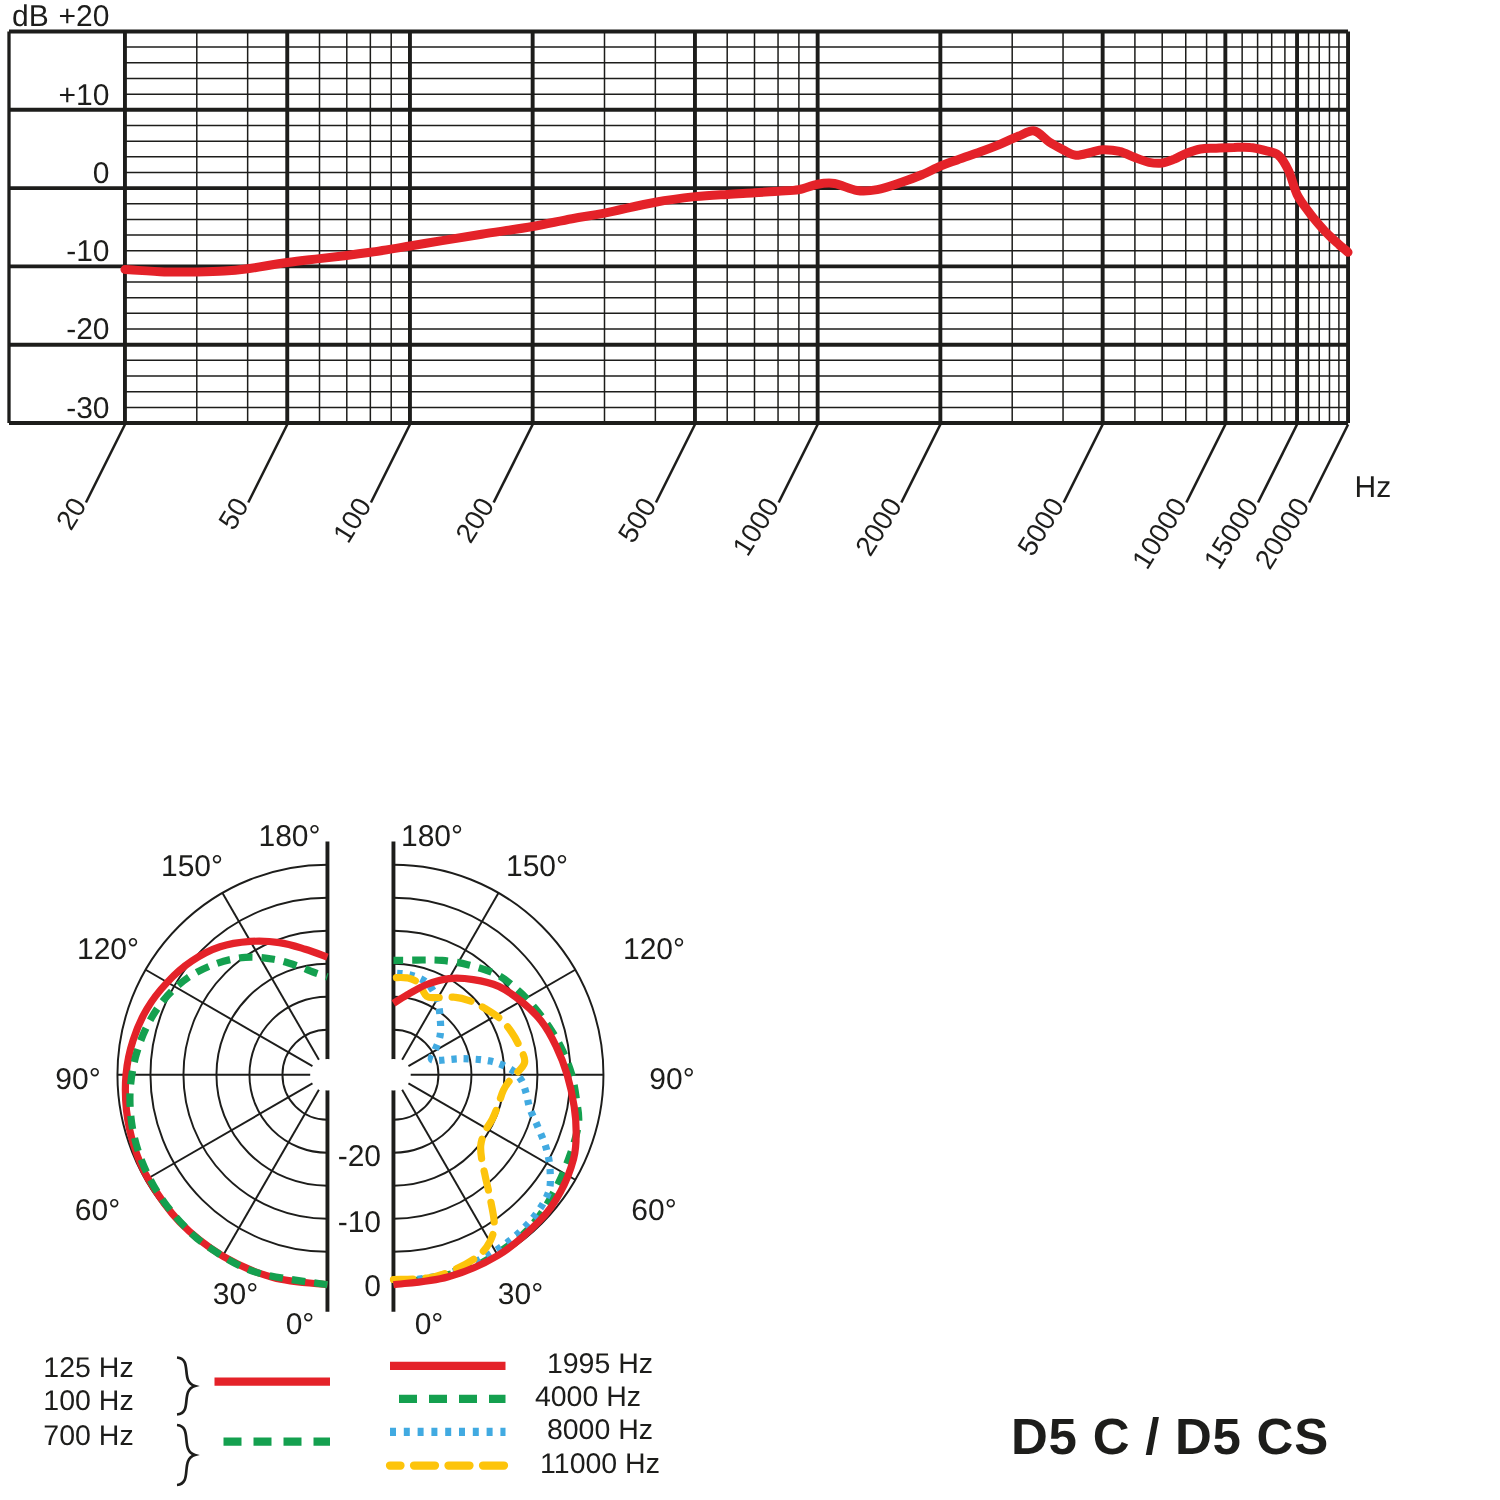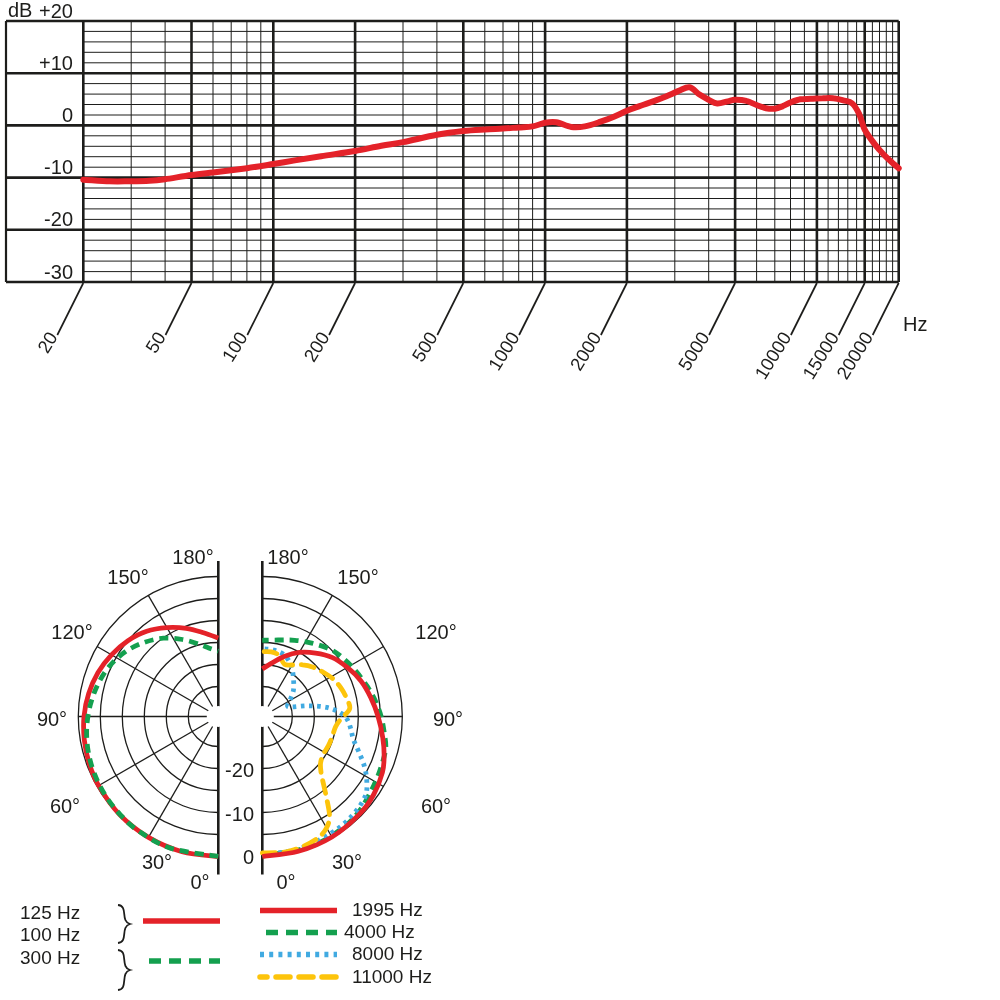--- a/index.html
+++ b/index.html
@@ -1,21 +1,21 @@
 <!DOCTYPE html>
 <html><head>
 <meta charset="utf-8">
 <style>
   html,body{margin:0;padding:0;background:#fff}
   #stage{position:relative;width:1000px;height:1000px;background:#fff;
          font-family:"Liberation Sans",sans-serif;overflow:hidden}
   #gfx{position:absolute;left:0;top:0}
   #gfx text{font-family:"Liberation Sans",sans-serif;fill:#1d1d1b}
   .t{position:absolute;color:#1d1d1b;font-size:19px;line-height:22px;white-space:nowrap}
-  .tr{text-align:left}
+  .tr{text-align:center}
   #title{font-size:34px;font-weight:bold;line-height:36px;text-align:center;letter-spacing:0.5px}
 </style>
 </head>
 <body>
 
 <div id="stage">
   <svg id="gfx" width="1000" height="1000" viewBox="0 0 1000 1000">
       <g stroke="#1d1d1b" stroke-width="1">
         <line x1="131.2" y1="21" x2="131.2" y2="282"></line>
         <line x1="165.1" y1="21" x2="165.1" y2="282"></line>
@@ -189,21 +189,22 @@
       <line x1="143" y1="921" x2="220" y2="921" stroke="#e42229" fill="none" stroke-width="5.5"></line>
       <line x1="143" y1="961" x2="220" y2="961" stroke="#14a04f" fill="none" stroke-width="5.5" stroke-dasharray="12 8" stroke-dashoffset="-6"></line>
       <line x1="260" y1="910.5" x2="337" y2="910.5" stroke="#e42229" fill="none" stroke-width="5.5"></line>
       <line x1="260" y1="932.5" x2="337" y2="932.5" stroke="#14a04f" fill="none" stroke-width="5.5" stroke-dasharray="12 8" stroke-dashoffset="-6"></line>
       <line x1="260" y1="954.5" x2="337" y2="954.5" stroke="#41aae1" fill="none" stroke-width="5.5" stroke-dasharray="4 5.2"></line>
       <line x1="260" y1="977" x2="337" y2="977" stroke="#fdc40b" fill="none" stroke-width="5.5" stroke-dasharray="14 9" stroke-dashoffset="7" stroke-linecap="round"></line>
     </svg>
 
   <div class="t tr" style="left:20px;top:902px;width:78px">125 Hz</div>
   <div class="t tr" style="left:20px;top:924px;width:78px">100 Hz</div>
-  <div class="t tr" style="left:20px;top:947px;width:78px">300 Hz</div>
+  <div class="t tr" style="left:20px;top:947px;width:78px">700 Hz</div>
   <div class="t tr" style="left:20px;top:1020px;width:78px">1000 Hz</div>
 
   <div class="t tr" style="left:352px;top:899px;width:96px">1995 Hz</div>
   <div class="t tr" style="left:344px;top:921px;width:96px">4000 Hz</div>
   <div class="t tr" style="left:352px;top:943px;width:96px">8000 Hz</div>
   <div class="t tr" style="left:352px;top:966px;width:96px">11000 Hz</div>
 
+  <div id="title" class="t" style="left:640px;top:940px;width:280px">D5 C / D5 CS</div>
 </div>
 
 </body></html>

